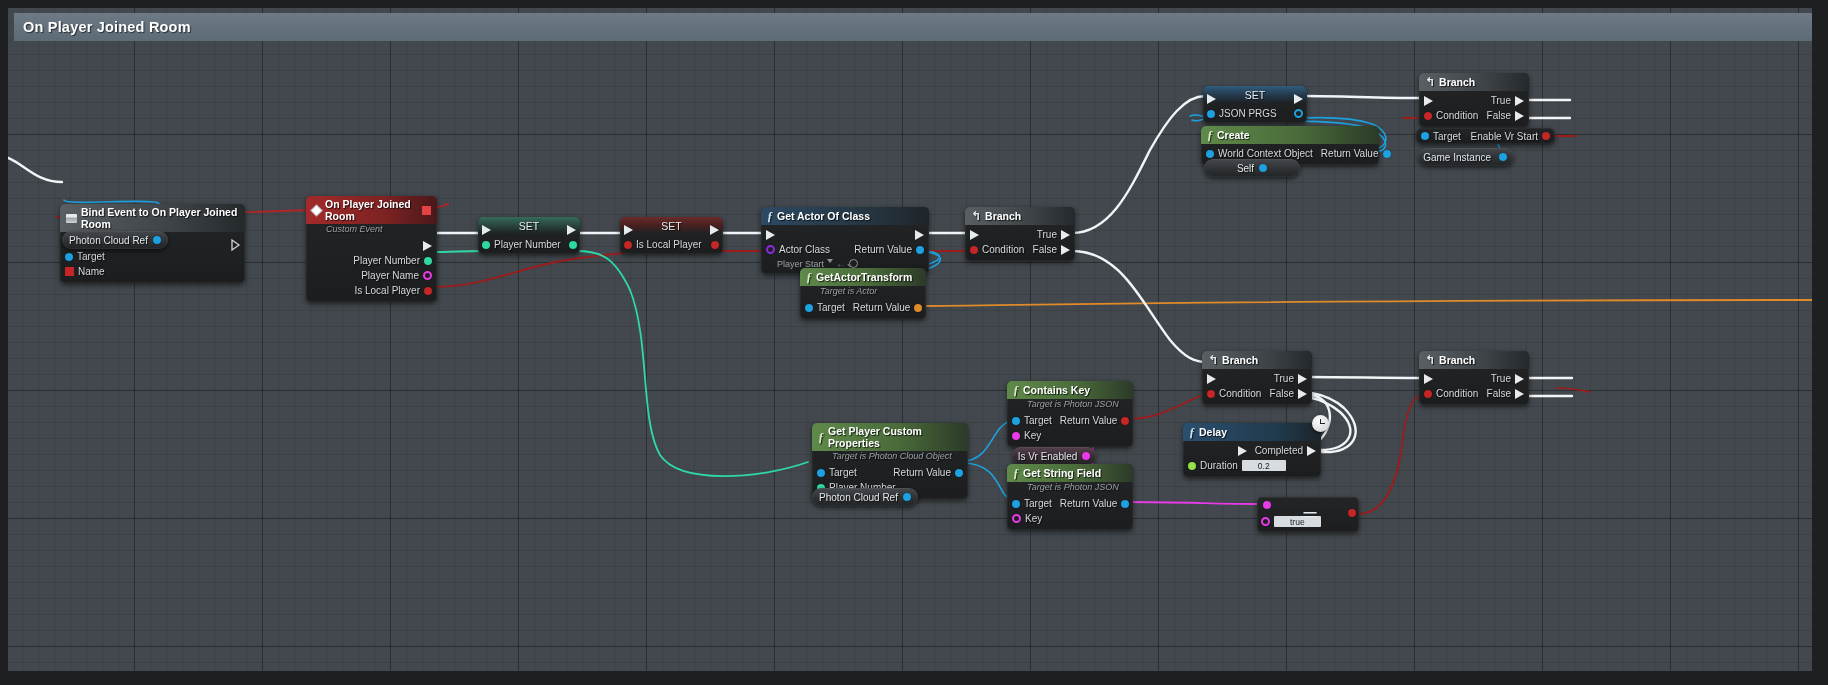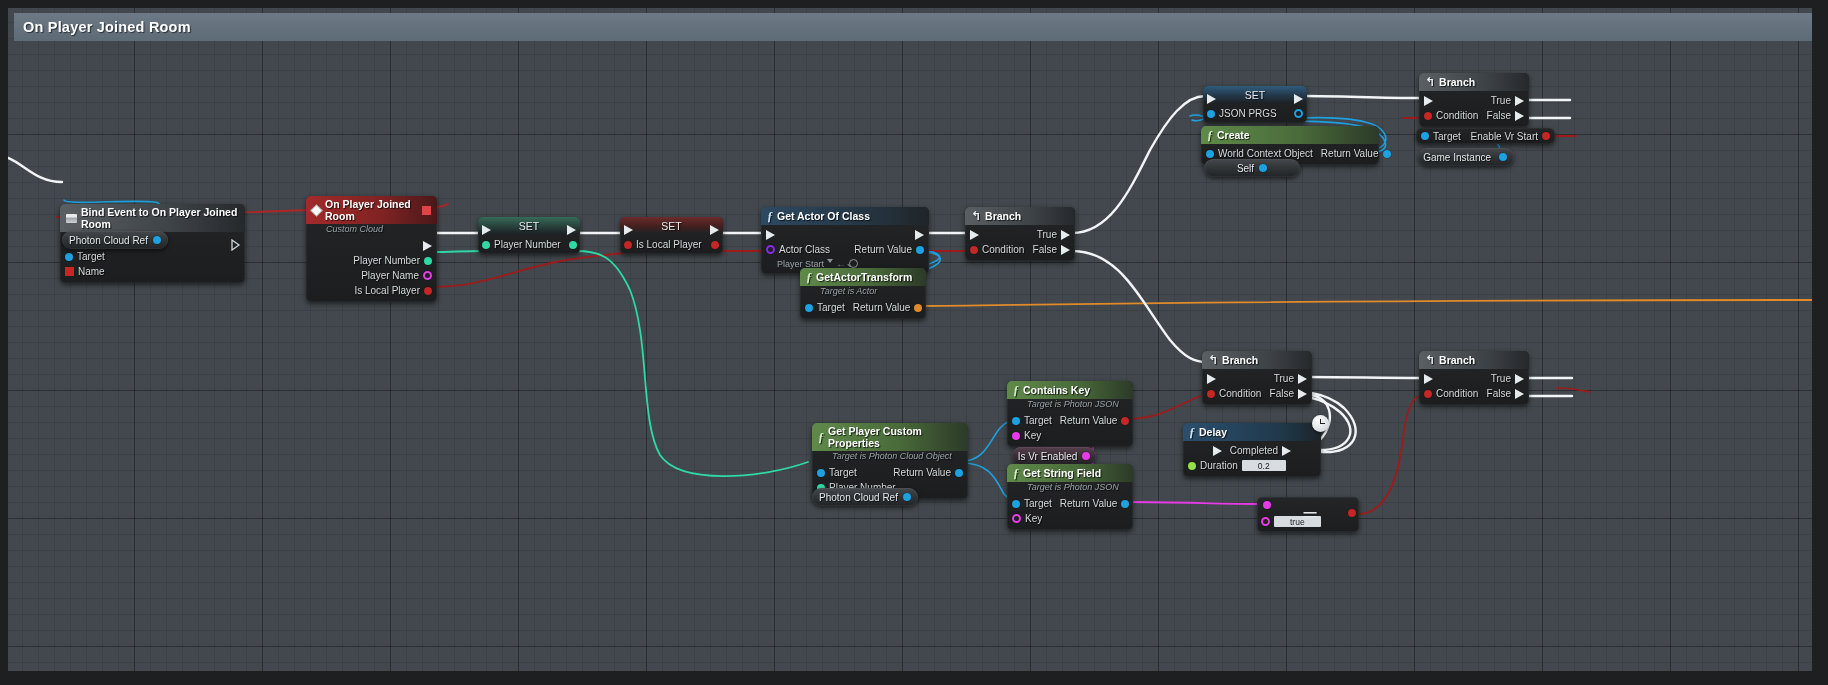--- a/index.html
+++ b/index.html
@@ -236,21 +236,21 @@
   </div>
 
   <div class="node" style="left:306px;top:196px;width:131px;">
     <div class="nhead red" style="justify-content:space-between;">
       <span style="display:flex;align-items:center;gap:4px;">
         <span class="diamond"></span>
         <span>On Player Joined Room</span>
       </span>
       <span class="sq" style="background:#e24343;"></span>
     </div>
-    <div class="nsub">Custom Cloud</div>
+    <div class="nsub">Custom Event</div>
     <div class="nbody">
       <div class="row" style="justify-content:flex-end;">
         <span class="exec"></span>
       </div>
       <div class="row" style="justify-content:flex-end;">
         <span class="pin">
             <span class="plabel">Player Number</span>
         <span class="dot" style="background:#2fd8a4;"></span>
           </span>
       </div>
@@ -605,21 +605,21 @@
     </div>
   </div>
 
   <div class="node" style="left:1183px;top:423px;width:138px;">
     <div class="nhead blue">
       <span class="fglyph">ƒ</span>
       <span>Delay</span>
     </div>
     <div class="clock" style="left:129px;top:-8px;"></div>
     <div class="nbody">
-      <div class="row" style="justify-content:center;">
+      <div class="row" style="justify-content:flex-end;">
         <span class="exec"></span>
         <span class="pin">
             <span class="plabel">Completed</span>
         <span class="exec"></span>
           </span>
       </div>
       <div class="row">
         <span class="pin">
             <span class="dot" style="background:#94e04a;"></span>
         <span class="plabel">Duration</span>

